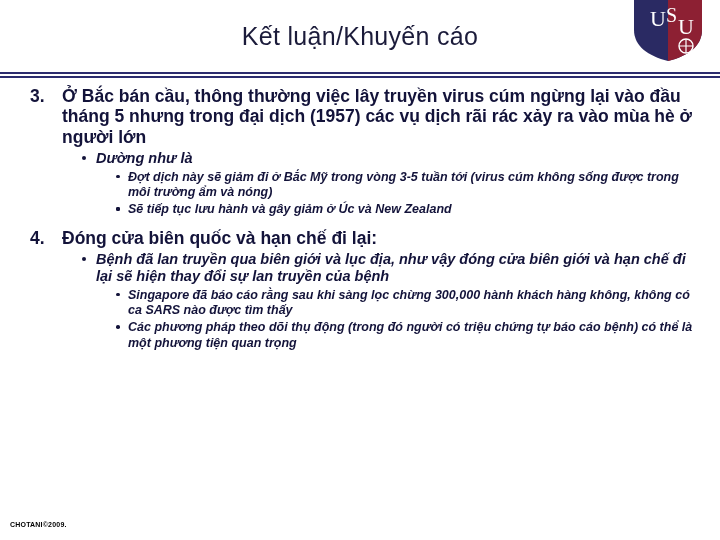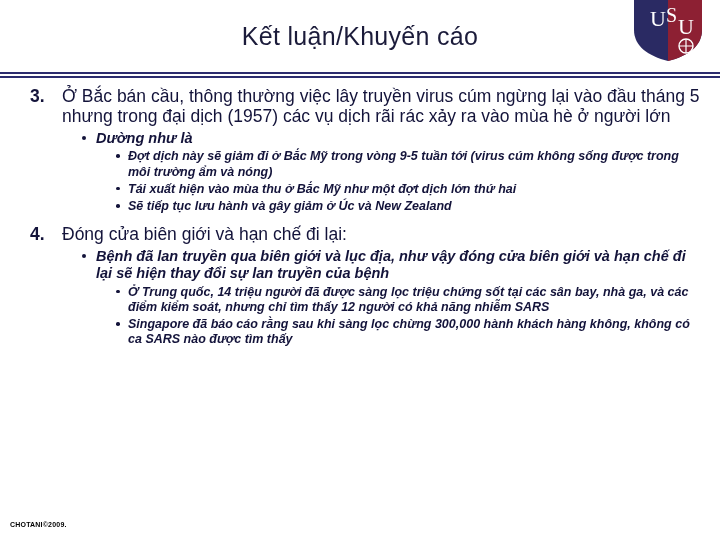--- a/index.html
+++ b/index.html
@@ -85,21 +85,21 @@
   li.num-item > .num {
     position: absolute;
     left: 8px;
     top: 0;
     font-size: 17.5px;
     font-weight: bold;
     color: #13133a;
   }
   li.num-item > .txt {
     font-size: 17.5px;
-    font-weight: normal;
+    font-weight: bold;
     color: #13133a;
     line-height: 1.17;
   }
   ul.lvl2 {
     list-style: none;
     margin: 3px 0 0 0;
     padding: 0 0 0 18px;
     font-style: italic;
   }
   li.dash-item {
@@ -184,50 +184,49 @@
       <li class="num-item">
         <span class="num">3.</span>
         <span class="txt">Ở Bắc bán cầu, thông thường việc lây truyền virus cúm ngừng lại vào đầu tháng 5 nhưng trong đại dịch (1957) các vụ dịch rãi rác xảy ra vào mùa hè ở người lớn</span>
         <ul class="lvl2">
           <li class="dash-item">
             <span class="bullet"></span>
             <span>Dường như là</span>
             <ul class="lvl3">
               <li class="sub-item">
                 <span class="bullet"></span>
-                <span>Đợt dịch này sẽ giảm đi ở Bắc Mỹ trong vòng 9-5 tuần tới (virus cúm không sống được trong môi trường ẩm và nóng)</span>
-              </li>
-              <li class="sub-item">
-                <span class="bullet"></span>
-                <span>Tái xuất hiện vào mùa thu ở Bắc Mỹ như một đợt dịch lớn thứ hai</span>
+                <span>Đợt dịch này sẽ giảm đi ở Bắc Mỹ trong vòng 3-5 tuần tới (virus cúm không sống được trong môi trường ẩm và nóng)</span>
+              </li>
+              <li class="sub-item">
+                <span class="bullet"></span>
               </li>
               <li class="sub-item">
                 <span class="bullet"></span>
                 <span>Sẽ tiếp tục lưu hành và gây giảm ở Úc và New Zealand</span>
               </li>
             </ul>
           </li>
         </ul>
       </li>
 
       <li class="num-item gap-4">
         <span class="num">4.</span>
-        <span class="txt">Đóng cửa biên giới và hạn chế đi lại:</span>
+        <span class="txt">Đóng cửa biên quốc và hạn chế đi lại:</span>
         <ul class="lvl2">
           <li class="dash-item">
             <span class="bullet"></span>
             <span>Bệnh đã lan truyền qua biên giới và lục địa, như vậy đóng cửa biên giới và hạn chế đi lại sẽ hiện thay đổi sự lan truyền của bệnh</span>
             <ul class="lvl3">
               <li class="sub-item">
                 <span class="bullet"></span>
-                <span>Ở Trung quốc, 14 triệu người đã được sàng lọc triệu chứng sốt tại các sân bay, nhà ga, và các điểm kiểm soát, nhưng chỉ tìm thấy 12 người có khả năng nhiễm SARS</span>
-              </li>
-              <li class="sub-item">
-                <span class="bullet"></span>
                 <span>Singapore đã báo cáo rằng sau khi sàng lọc chừng 300,000 hành khách hàng không, không có ca SARS nào được tìm thấy</span>
+              </li>
+              <li class="sub-item">
+                <span class="bullet"></span>
+                <span>Các phương pháp theo dõi thụ động (trong đó người có triệu chứng tự báo cáo bệnh) có thể là một phương tiện quan trọng</span>
               </li>
             </ul>
           </li>
         </ul>
       </li>
 
     </ul>
   </div>
 
   <div class="footer">CHOTANI©2009.</div>

